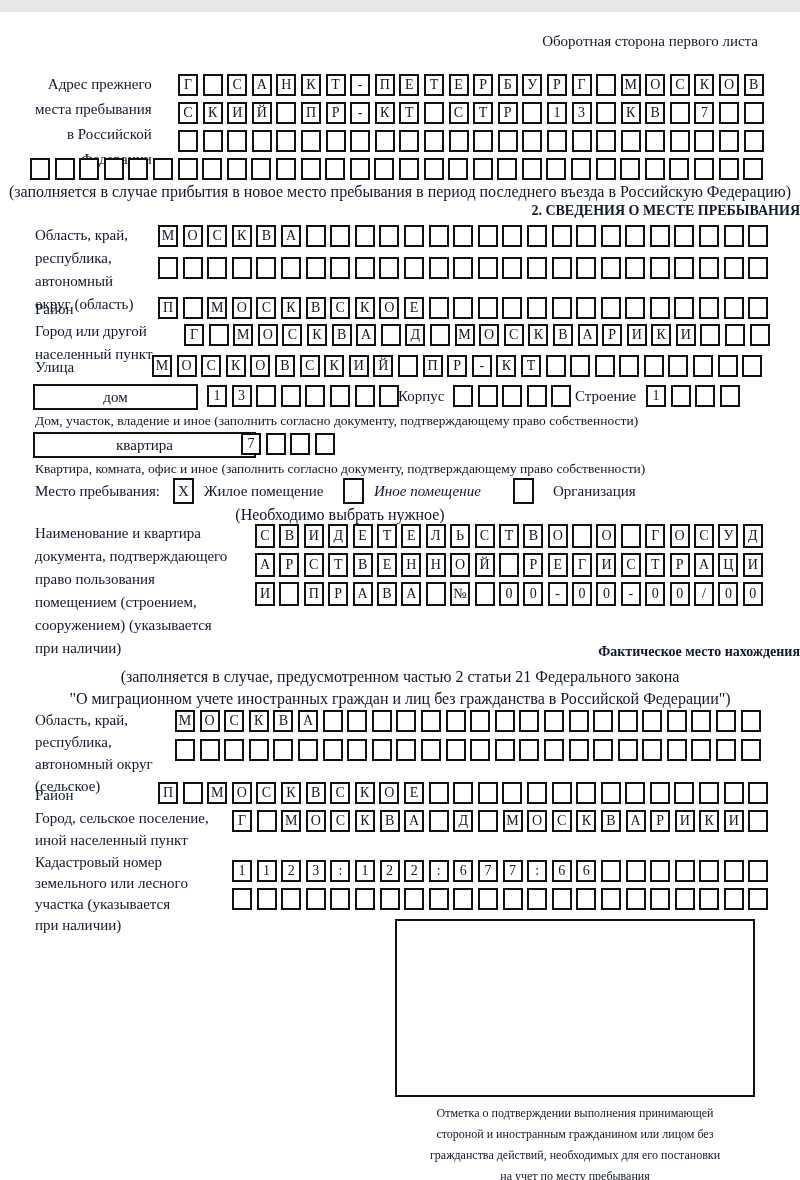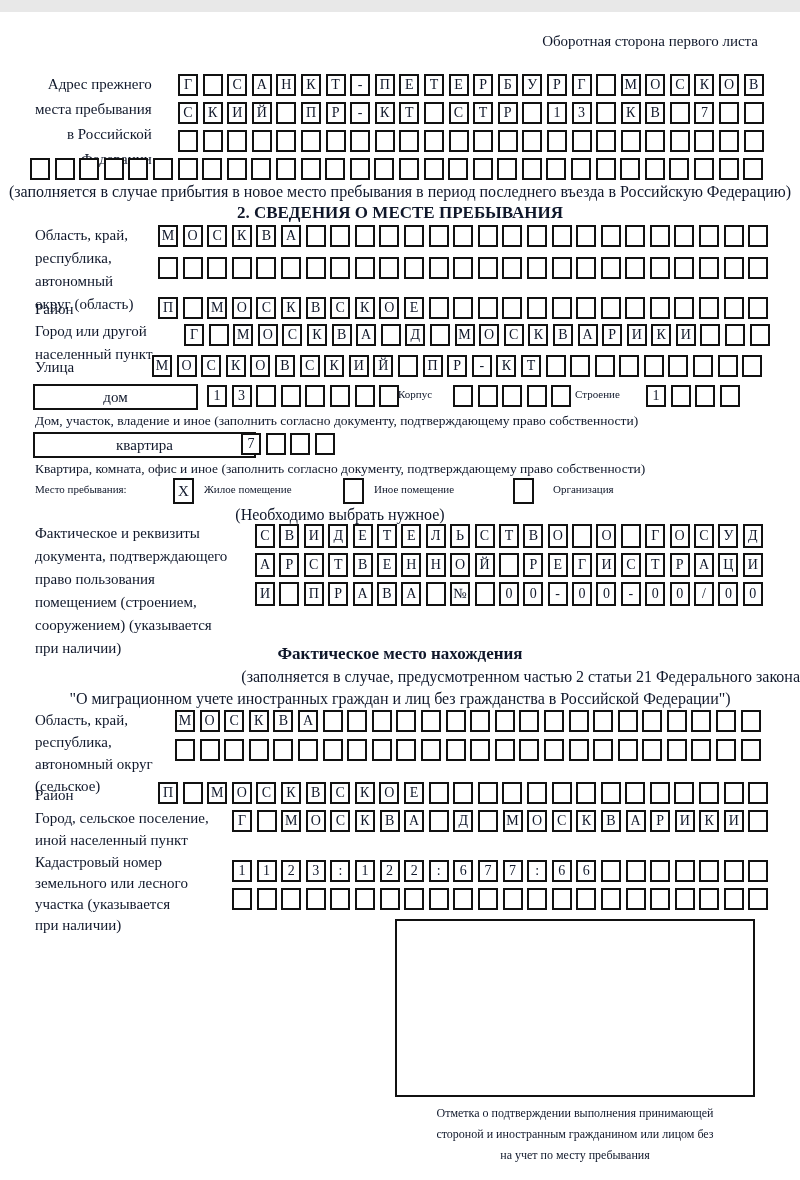--- a/index.html
+++ b/index.html
@@ -4,40 +4,40 @@
 <style>
   html,body{margin:0;padding:0;background:#e8e8e8;}
   .page{
     position:relative;width:800px;height:1180px;margin:12px auto;background:#ffffff;
     font-family:"Liberation Serif","DejaVu Serif",serif;color:#0f172a;overflow:hidden;
   }
   .abs{position:absolute;}
   .lbl{font-size:15px;line-height:23px;}
   .lbl-wide{font-size:15px;line-height:25px;text-align:right;}
   .corner{font-size:15px;}
-  .sect-title{width:100%;text-align:center;font-weight:bold;font-size:17px;}
+  .sect-title{width:100%;text-align:right;font-weight:bold;font-size:14px;}
   .note{width:100%;text-align:center;font-size:16px;}
   .note-left{font-size:13.5px;}
   .boxrow{display:flex;gap:4.6px;}
   .boxrow.docgap{gap:4.4px;}
   .cbox{
     box-sizing:border-box;width:20px;height:22px;border:2px solid #111;
     display:flex;align-items:center;justify-content:center;
     font-size:14px;flex:0 0 auto;background:#fff;
   }
   .cbox.tall{height:24px;}
   .widebox{
     box-sizing:border-box;border:2px solid #111;height:26px;
     display:flex;align-items:center;justify-content:center;font-size:15px;background:#fff;
   }
   .chk{
     box-sizing:border-box;width:21px;height:26px;border:2px solid #111;
     display:flex;align-items:center;justify-content:center;font-size:15px;background:#fff;
   }
-  .optlabel{font-size:11px;}
+  .optlabel{font-size:15px;}
   .bigbox{box-sizing:border-box;border:2px solid #111;background:#fff;}
   .caption{text-align:center;font-size:12px;line-height:21px;}
 </style>
 </head>
 <body>
 
 <div class="page">
 
   <div class="abs corner" style="top:21px;right:42px;">Оборотная сторона первого листа</div>
 
@@ -345,27 +345,27 @@
       <span class="cbox"></span>
       <span class="cbox"></span>
       <span class="cbox"></span>
     </div>
   <div class="abs note-left" style="left:35px;top:449px;">Квартира, комната, офис и иное (заполнить согласно документу, подтверждающему право собственности)</div>
 
   <div class="abs optlabel" style="left:35px;top:471px;">Место пребывания:</div>
   <div class="abs chk" style="left:173px;top:466px;">X</div>
   <div class="abs optlabel" style="left:204px;top:471px;">Жилое помещение</div>
   <div class="abs chk" style="left:343px;top:466px;"></div>
-  <div class="abs optlabel" style="left:374px;top:471px;">Иное помещение</div>
+  <div class="abs optlabel" style="left:374px;top:471px;font-style:italic;">Иное помещение</div>
   <div class="abs chk" style="left:513px;top:466px;"></div>
   <div class="abs optlabel" style="left:553px;top:471px;">Организация</div>
   <div class="abs note" style="left:-60px;top:494px;width:800px;">(Необходимо выбрать нужное)</div>
 
   <div class="abs lbl" style="left:35px;top:510px;">
-    <div>Фактическое и реквизиты</div>
+    <div>Наименование и квартира</div>
     <div>документа, подтверждающего</div>
     <div>право пользования</div>
     <div>помещением (строением,</div>
     <div>сооружением) (указывается</div>
     <div>при наличии)</div>
   </div>
   <div class="abs boxrow docgap" style="left:255px;top:512px;">
       <span class="cbox tall">С</span>
       <span class="cbox tall">В</span>
       <span class="cbox tall">И</span>
@@ -429,21 +429,21 @@
       <span class="cbox tall">0</span>
       <span class="cbox tall">-</span>
       <span class="cbox tall">0</span>
       <span class="cbox tall">0</span>
       <span class="cbox tall">/</span>
       <span class="cbox tall">0</span>
       <span class="cbox tall">0</span>
     </div>
 
   <div class="abs sect-title" style="left:0;top:632px;">Фактическое место нахождения</div>
-  <div class="abs note" style="left:0;top:656px;text-align:right;">(заполняется в случае, предусмотренном частью 2 статьи 21 Федерального закона</div>
+  <div class="abs note" style="left:0;top:656px;">(заполняется в случае, предусмотренном частью 2 статьи 21 Федерального закона</div>
   <div class="abs note" style="left:0;top:678px;">"О миграционном учете иностранных граждан и лиц без гражданства в Российской Федерации")</div>
 
   <div class="abs lbl" style="left:35px;top:697px;line-height:22px;">
     <div>Область, край,</div>
     <div>республика,</div>
     <div>автономный округ</div>
     <div>(сельское)</div>
   </div>
   <div class="abs boxrow" style="left:175px;top:698px;">
       <span class="cbox">М</span>
@@ -608,16 +608,17 @@
       <span class="cbox"></span>
       <span class="cbox"></span>
       <span class="cbox"></span>
       <span class="cbox"></span>
     </div>
 
   <div class="abs bigbox" style="left:395px;top:907px;width:360px;height:178px;"></div>
   <div class="abs caption" style="left:385px;top:1091px;width:380px;">
     <div>Отметка о подтверждении выполнения принимающей</div>
     <div>стороной и иностранным гражданином или лицом без</div>
+    <div>гражданства действий, необходимых для его постановки</div>
     <div>на учет по месту пребывания</div>
   </div>
 
 </div>
 
 </body></html>

